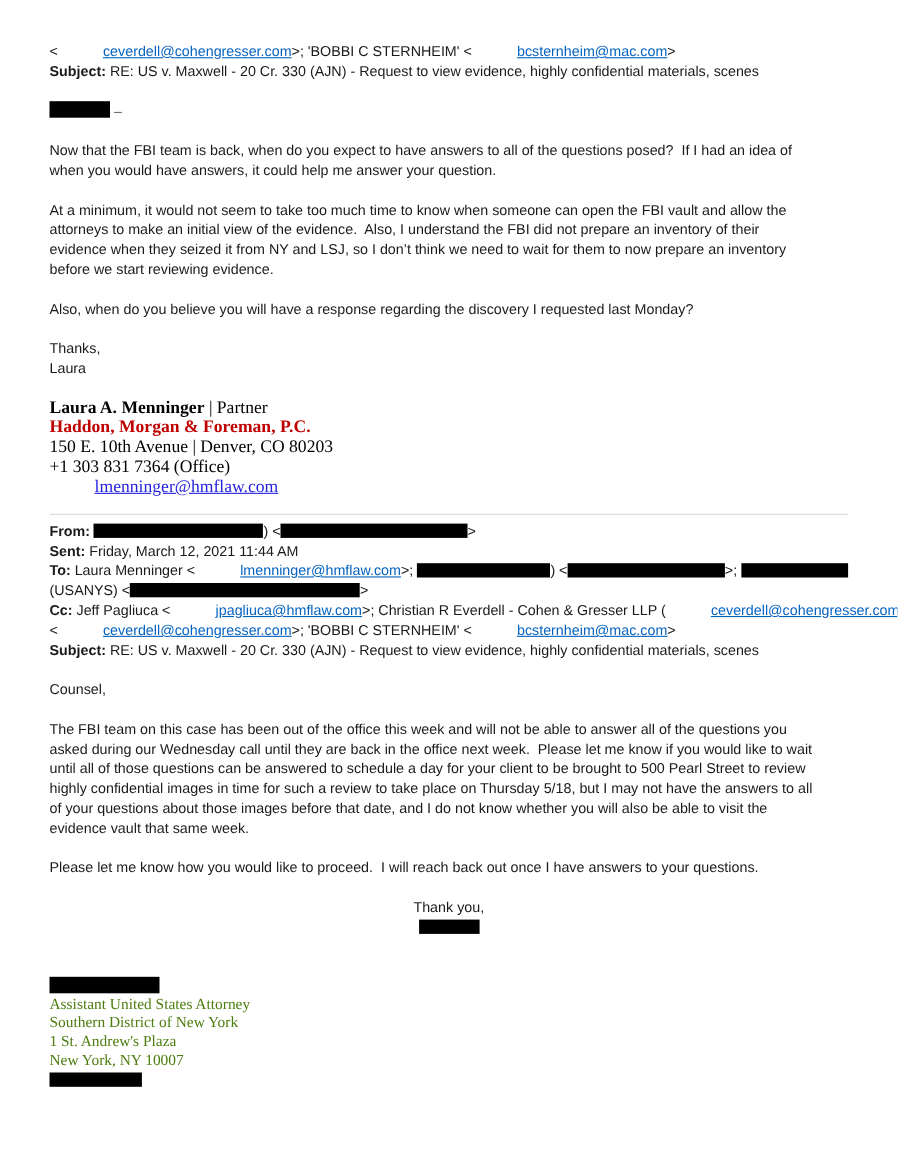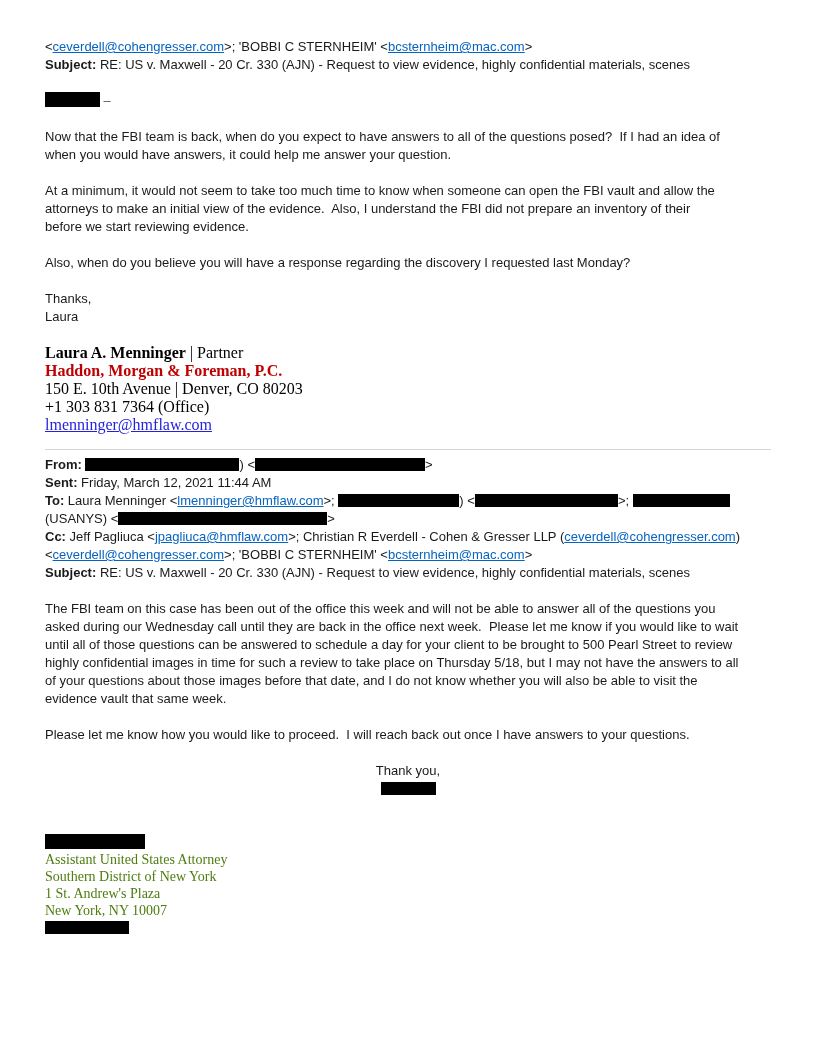--- a/index.html
+++ b/index.html
@@ -33,20 +33,21 @@
     line-height: 17px;
     color: #4d7c0f;
   }
   .bold { font-weight: bold; }
   .red  { color: var(--brand-red, #C00000); font-weight: bold; }
   .dim  { color: #595959; }
   .lk {
     color: var(--link-sans, #0563C1);
     text-decoration: underline;
     cursor: pointer;
+    margin-left: 41px;
   }
   .serif-lg .lk { color: var(--link-serif, #2522DE); }
   .redact {
     display: inline-block;
     background: var(--redaction, #000000);
     vertical-align: text-bottom;
     margin-bottom: 1px;
   }
   .rule {
     border: none;
@@ -72,20 +73,21 @@
     </div>
 
   <div class="block sans">
       <div class="ln"><span>Now that the FBI team is back, when do you expect to have answers to all of the questions posed?  If I had an idea of</span></div>
       <div class="ln"><span>when you would have answers, it could help me answer your question.</span></div>
     </div>
 
   <div class="block sans">
       <div class="ln"><span>At a minimum, it would not seem to take too much time to know when someone can open the FBI vault and allow the</span></div>
       <div class="ln"><span>attorneys to make an initial view of the evidence.  Also, I understand the FBI did not prepare an inventory of their</span></div>
+      <div class="ln"><span>evidence when they seized it from NY and LSJ, so I don’t think we need to wait for them to now prepare an inventory</span></div>
       <div class="ln"><span>before we start reviewing evidence.</span></div>
     </div>
 
   <div class="block sans">
       <div class="ln"><span>Also, when do you believe you will have a response regarding the discovery I requested last Monday?</span></div>
     </div>
 
   <div class="block sans">
       <div class="ln"><span>Thanks,</span></div>
       <div class="ln"><span>Laura</span></div>
@@ -104,20 +106,23 @@
   <div class="block sans">
       <div class="ln"><span class="bold">From:</span><span> </span><span class="redact" style="width: 154px; height: 13px;"></span><span>) &lt;</span><span class="redact" style="width: 170px; height: 13px;"></span><span>&gt;</span></div>
       <div class="ln"><span class="bold">Sent:</span><span> Friday, March 12, 2021 11:44 AM</span></div>
       <div class="ln"><span class="bold">To:</span><span> Laura Menninger &lt;</span><a class="lk">lmenninger@hmflaw.com</a><span>&gt;; </span><span class="redact" style="width: 121px; height: 13px;"></span><span>) &lt;</span><span class="redact" style="width: 143px; height: 13px;"></span><span>&gt;; </span><span class="redact" style="width: 97px; height: 13px;"></span></div>
       <div class="ln"><span>(USANYS) &lt;</span><span class="redact" style="width: 209px; height: 13px;"></span><span>&gt;</span></div>
       <div class="ln"><span class="bold">Cc:</span><span> Jeff Pagliuca &lt;</span><a class="lk">jpagliuca@hmflaw.com</a><span>&gt;; Christian R Everdell - Cohen &amp; Gresser LLP (</span><a class="lk">ceverdell@cohengresser.com</a><span>)</span></div>
       <div class="ln"><span>&lt;</span><a class="lk">ceverdell@cohengresser.com</a><span>&gt;; 'BOBBI C STERNHEIM' &lt;</span><a class="lk">bcsternheim@mac.com</a><span>&gt;</span></div>
       <div class="ln"><span class="bold">Subject:</span><span> RE: US v. Maxwell - 20 Cr. 330 (AJN) - Request to view evidence, highly confidential materials, scenes</span></div>
     </div>
 
+  <div class="block sans">
+      <div class="ln"><span>Counsel,</span></div>
+    </div>
 
   <div class="block sans">
       <div class="ln"><span>The FBI team on this case has been out of the office this week and will not be able to answer all of the questions you</span></div>
       <div class="ln"><span>asked during our Wednesday call until they are back in the office next week.  Please let me know if you would like to wait</span></div>
       <div class="ln"><span>until all of those questions can be answered to schedule a day for your client to be brought to 500 Pearl Street to review</span></div>
       <div class="ln"><span>highly confidential images in time for such a review to take place on Thursday 5/18, but I may not have the answers to all</span></div>
       <div class="ln"><span>of your questions about those images before that date, and I do not know whether you will also be able to visit the</span></div>
       <div class="ln"><span>evidence vault that same week.</span></div>
     </div>
 

